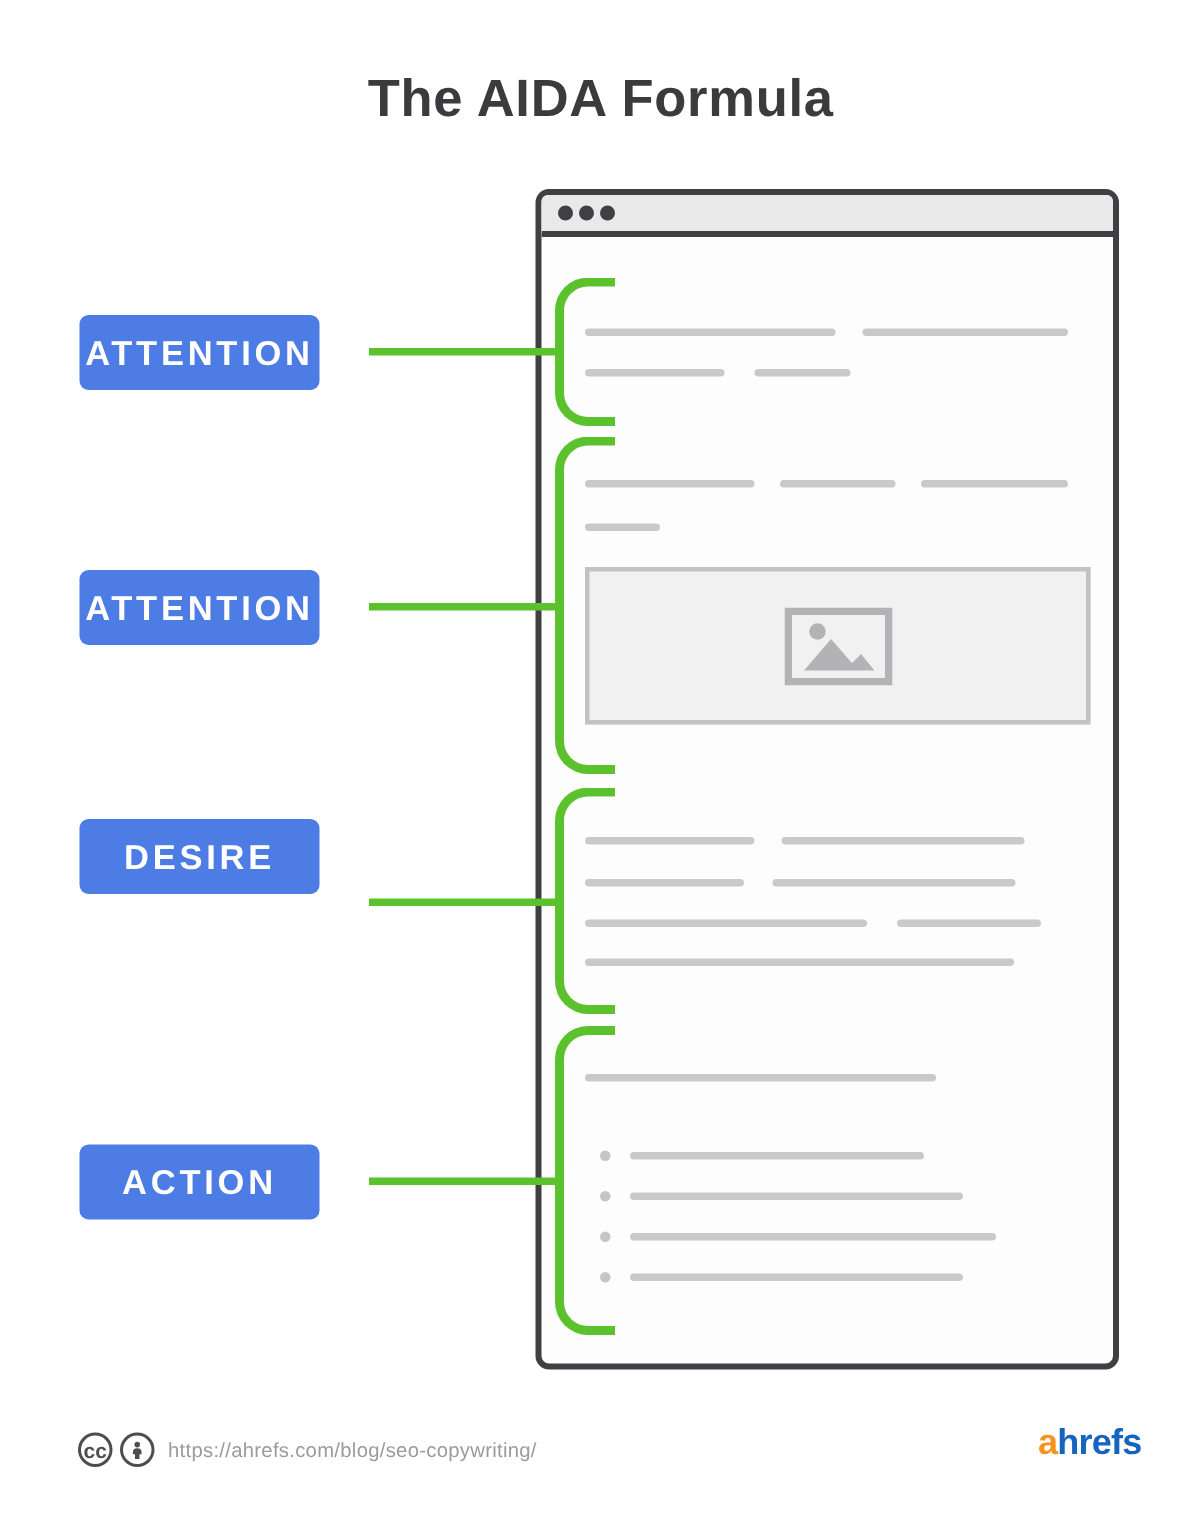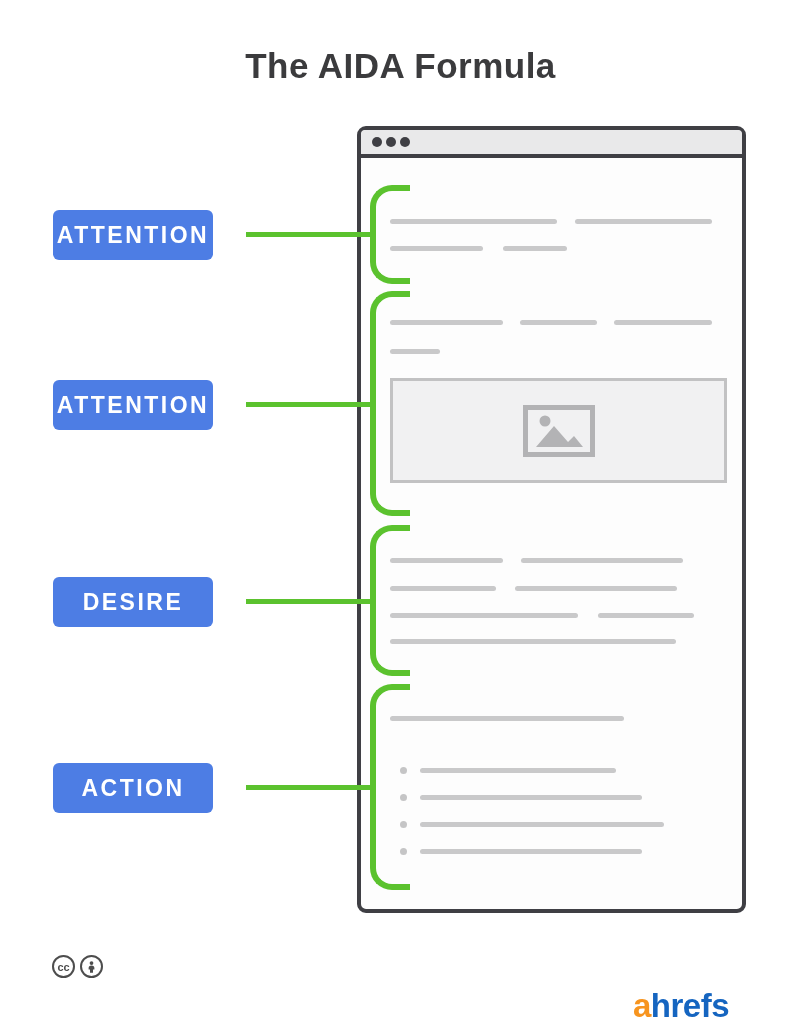--- a/index.html
+++ b/index.html
@@ -61,21 +61,21 @@
     font-size:23px;
     font-weight:bold;
     letter-spacing:2.5px;
     display:flex;
     align-items:center;
     justify-content:center;
     z-index:4;
   }
   .aida-0{top:210px}
   .aida-1{top:380px}
-  .aida-2{top:577px}
+  .aida-2{top:546px}
   .aida-3{top:763px}
   
   .connector{
     position:absolute;
     left:246px; width:129px; height:5px;
     background:var(--connector-green);
     z-index:3;
   }
   .conn-0{top:232px}
   .conn-1{top:402px}
@@ -125,40 +125,39 @@
     position:absolute;
     left:0; top:944px; width:801px; height:44px;
   }
   .cc-circle{
     position:absolute;
     width:23px;height:23px;
     border:2px solid #4d4d4d;
     border-radius:50%;
     color:#4d4d4d;
     display:flex;align-items:center;justify-content:center;
-    font-size:11px;font-weight:bold;letter-spacing:0;
+    font-size:14px;font-weight:bold;letter-spacing:0;
     top:11px;
   }
   .cc-pos{left:52px;}
   .by-pos{left:80px;}
   .footer-url{
     position:absolute;
     left:112px; top:15px;
     font-size:13.5px;
     color:#9b9b9b;
     letter-spacing:.2px;
     text-decoration:none;
   }
   .logo{
     position:absolute;
-    right:72px; top:4px;
-    font-size:33px;
+    right:40px; top:4px;
+    font-size:24px;
     font-weight:bold;
     letter-spacing:-.5px;
-    margin-top:39px;
   }
   .logo-a{color:var(--logo-orange);}
   .logo-rest{color:var(--logo-blue);}
 </style>
 </head>
 <body>
 
 <h1 class="page-title">The AIDA Formula</h1>
 
 <div class="browser-window">
@@ -220,16 +219,17 @@
 <div class="aida-label aida-3">ACTION</div>
 
 <div class="footer">
   <div class="cc-circle cc-pos">cc</div>
   <div class="cc-circle by-pos">
     <svg width="15" height="15" viewBox="0 0 24 24">
       <circle cx="12" cy="6.5" r="3" fill="#4d4d4d"></circle>
       <path d="M12 10.5 c-3.2 0 -4.6 1.8 -4.6 3.8 l0 2.6 l2.2 0 l0 5 l4.8 0 l0 -5 l2.2 0 l0 -2.6 c0 -2 -1.4 -3.8 -4.6 -3.8 z" fill="#4d4d4d"></path>
     </svg>
   </div>
+  <a class="footer-url" href="#">https://ahrefs.com/blog/seo-copywriting/</a>
   <div class="logo">
     <span class="logo-a">a</span><span class="logo-rest">hrefs</span>
   </div>
 </div>
 
 </body></html>

